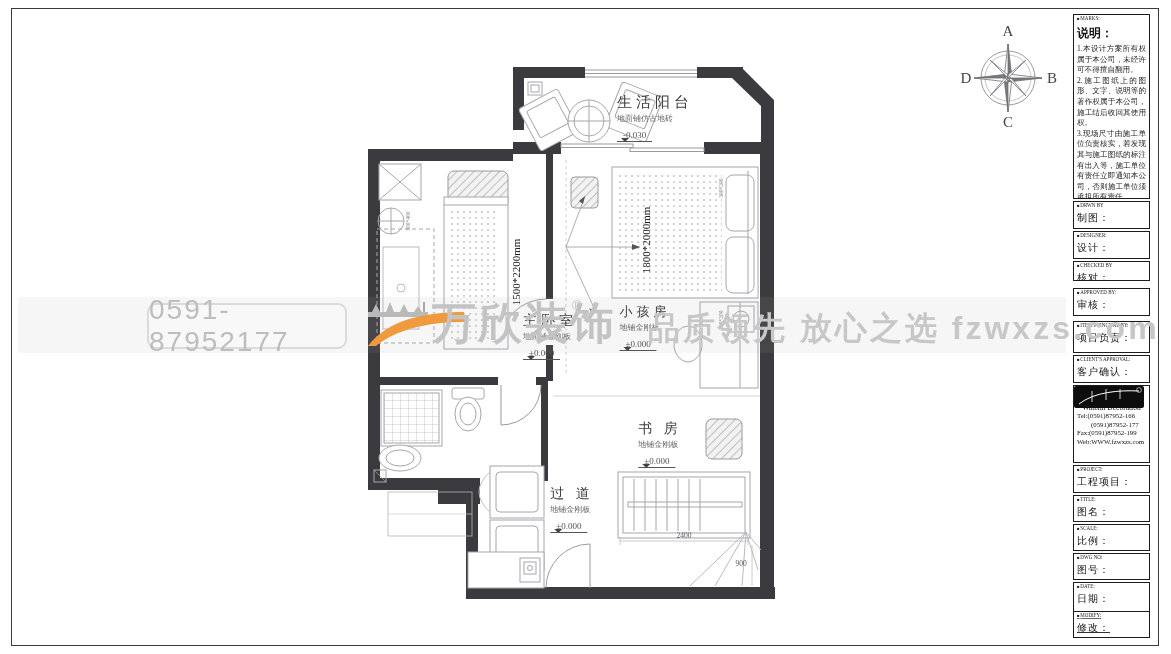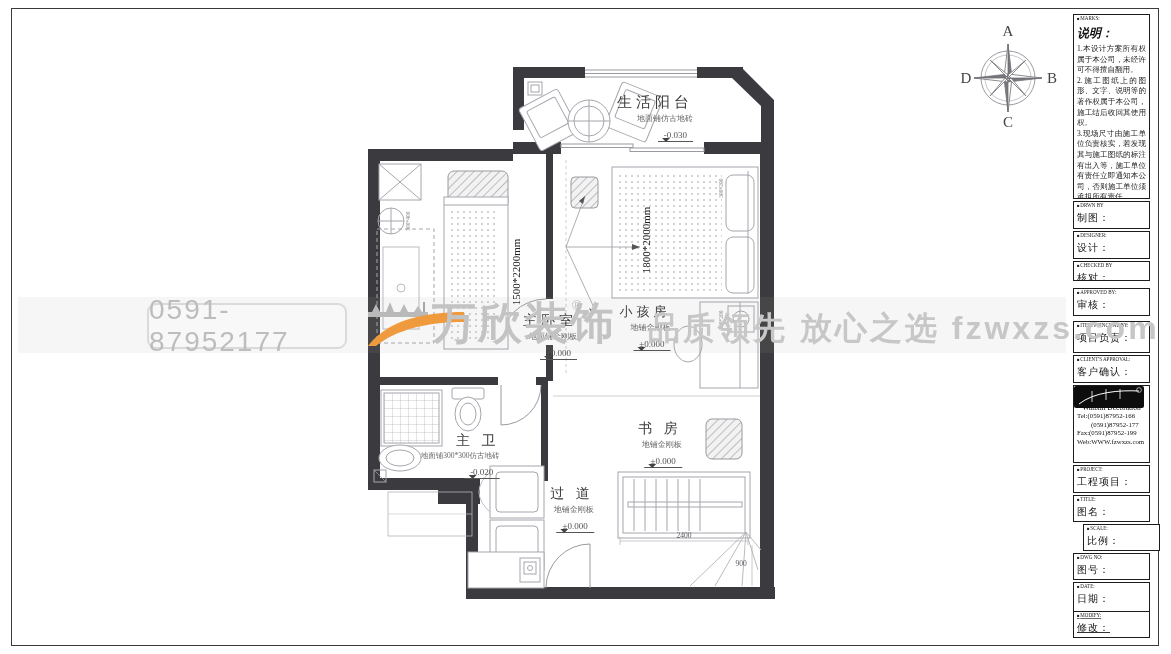--- a/index.html
+++ b/index.html
@@ -2,21 +2,21 @@
 <html><head>
 <meta charset="utf-8">
 <style>
   html,body{margin:0;padding:0;background:#e8e8e8;}
   .sheet{position:relative;width:1171px;height:654px;background:#ffffff;overflow:hidden;
          font-family:"Liberation Serif","DejaVu Serif",serif;color:#333;}
   .frame{position:absolute;left:11px;top:8px;width:1146px;height:636px;border:1.5px solid #3a3a3a;}
   svg{position:absolute;left:0;top:0;}
 
   
-  .room-label{position:absolute;transform:translateX(-50%);text-align:right;white-space:nowrap;}
+  .room-label{position:absolute;transform:translateX(-50%);text-align:left;white-space:nowrap;}
   .room-name{font-size:14px;letter-spacing:4px;color:#3d3d3d;}
   .room-name.big{font-size:15px;}
   .room-floor{font-size:8px;color:#666;letter-spacing:0;margin-top:1px;}
   .room-lvl{display:inline-block;font-size:9px;color:#555;border-bottom:1px solid #555;
             padding:0 6px 1px 6px;margin-top:1px;position:relative;}
   .room-lvl::after{content:"";position:absolute;left:4px;bottom:-5px;border:4px solid transparent;
             border-top-color:#444;}
 
   
   .wm-band{position:absolute;left:18px;top:297px;width:1048px;height:56px;
@@ -34,21 +34,21 @@
   .compass-letter{font-size:15px;fill:#444;font-family:"Liberation Serif",serif;}
 
   
   .tb{position:absolute;left:1072px;top:0;width:82px;height:654px;
       font-family:"Liberation Serif","DejaVu Serif",serif;}
   .tb-box{position:absolute;left:1px;width:77px;border:1.6px solid #1c1c1c;background:#fff;
           box-sizing:border-box;padding:1px 3px;overflow:hidden;}
   .tb-en{font-size:7px;color:#222;transform:scale(0.72);transform-origin:0 0;white-space:nowrap;}
   .tb-en::before{content:"■";font-size:6px;margin-right:1px;}
   .tb-zh{font-size:10px;color:#111;margin-top:0px;letter-spacing:1px;}
-  .tb-notes-title{font-size:12px;font-weight:bold;color:#111;margin:1px 0 2px 0;font-style:italic;}
+  .tb-notes-title{font-size:12px;font-weight:bold;color:#111;margin:1px 0 2px 0;}
   .tb-note{font-size:7.6px;line-height:10.6px;color:#222;text-align:justify;}
   .tb-co{display:flex;flex-direction:column;align-items:center;}
   .tb-co-cn{font-size:15px;font-weight:bold;color:#000;letter-spacing:1px;line-height:16px;}
   .tb-co-en{font-size:7.5px;color:#000;line-height:9px;}
   .tb-co-line{font-size:6.8px;color:#111;line-height:8.6px;align-self:flex-start;white-space:nowrap;}
   .tb-co-line.indent{padding-left:14px;}
 
   
   .sheet-title{position:absolute;left:845px;top:586px;font-size:24px;letter-spacing:2px;color:#1a1a1a;
                border-bottom:5px double #222;padding:0 4px 3px 4px;}
@@ -249,25 +249,20 @@
     <div class="room-floor">地面铺金刚板</div>
     <span class="room-lvl">±0.000</span>
   </div>
 
   <div class="room-label" style="left:645px;top:303px;z-index:2;">
     <div class="room-name" style="font-size:13px;">小孩房</div>
     <div class="room-floor">地铺金刚板</div>
     <span class="room-lvl">±0.000</span>
   </div>
 
-  <div class="room-label" style="left:460px;top:432px;">
-    <div class="room-name">主 卫</div>
-    <div class="room-floor" style="font-size:7.5px;">地面铺300*300仿古地砖</div>
-    <span class="room-lvl">-0.020</span>
-  </div>
 
   <div class="room-label" style="left:660px;top:420px;">
     <div class="room-name">书 房</div>
     <div class="room-floor">地铺金刚板</div>
     <span class="room-lvl">±0.000</span>
   </div>
 
   <div class="room-label" style="left:572px;top:485px;">
     <div class="room-name">过 道</div>
     <div class="room-floor">地铺金刚板</div>
@@ -375,21 +370,21 @@
     <div class="tb-box" style="top:465px;height:28px;">
       <div class="tb-en">PROJECT:</div>
       <div class="tb-zh">工程项目：</div>
     </div>
 
     <div class="tb-box" style="top:495px;height:27px;">
       <div class="tb-en">TITLE:</div>
       <div class="tb-zh">图名：</div>
     </div>
 
-    <div class="tb-box" style="top:524px;height:27px;margin-left:10px;">
+    <div class="tb-box" style="top:524px;height:27px;">
       <div class="tb-en">SCALE:</div>
       <div class="tb-zh">比例：</div>
     </div>
 
     <div class="tb-box" style="top:553px;height:27px;">
       <div class="tb-en">DWG NO:</div>
       <div class="tb-zh">图号：</div>
     </div>
 
     <div class="tb-box" style="top:582px;height:36px;">

